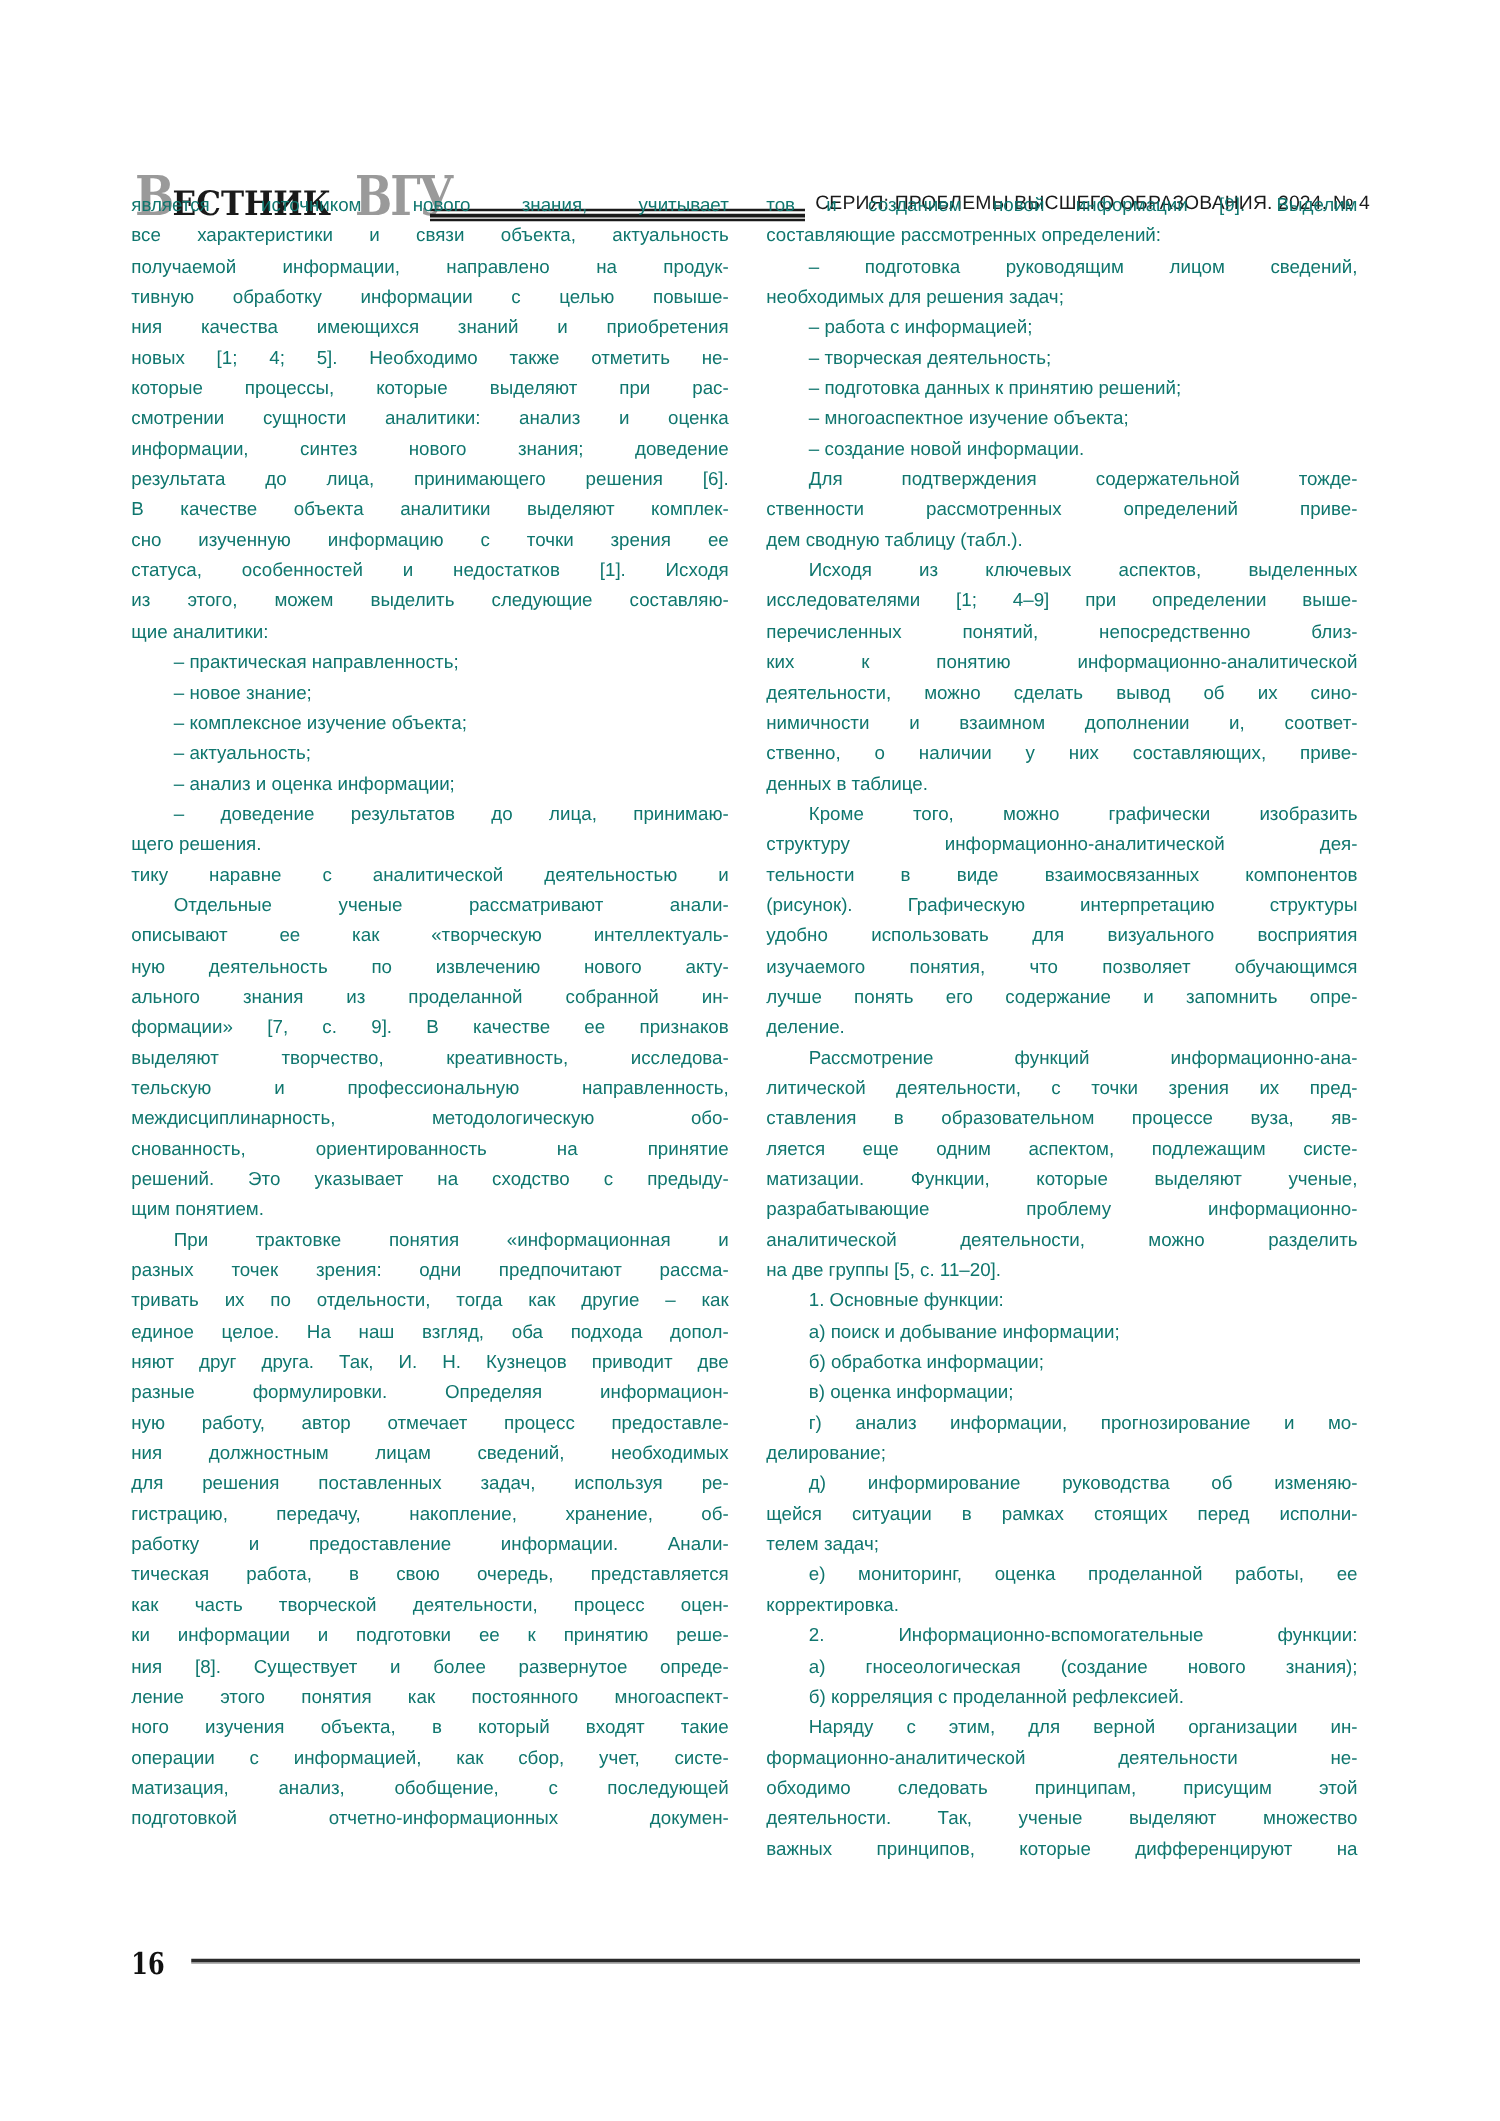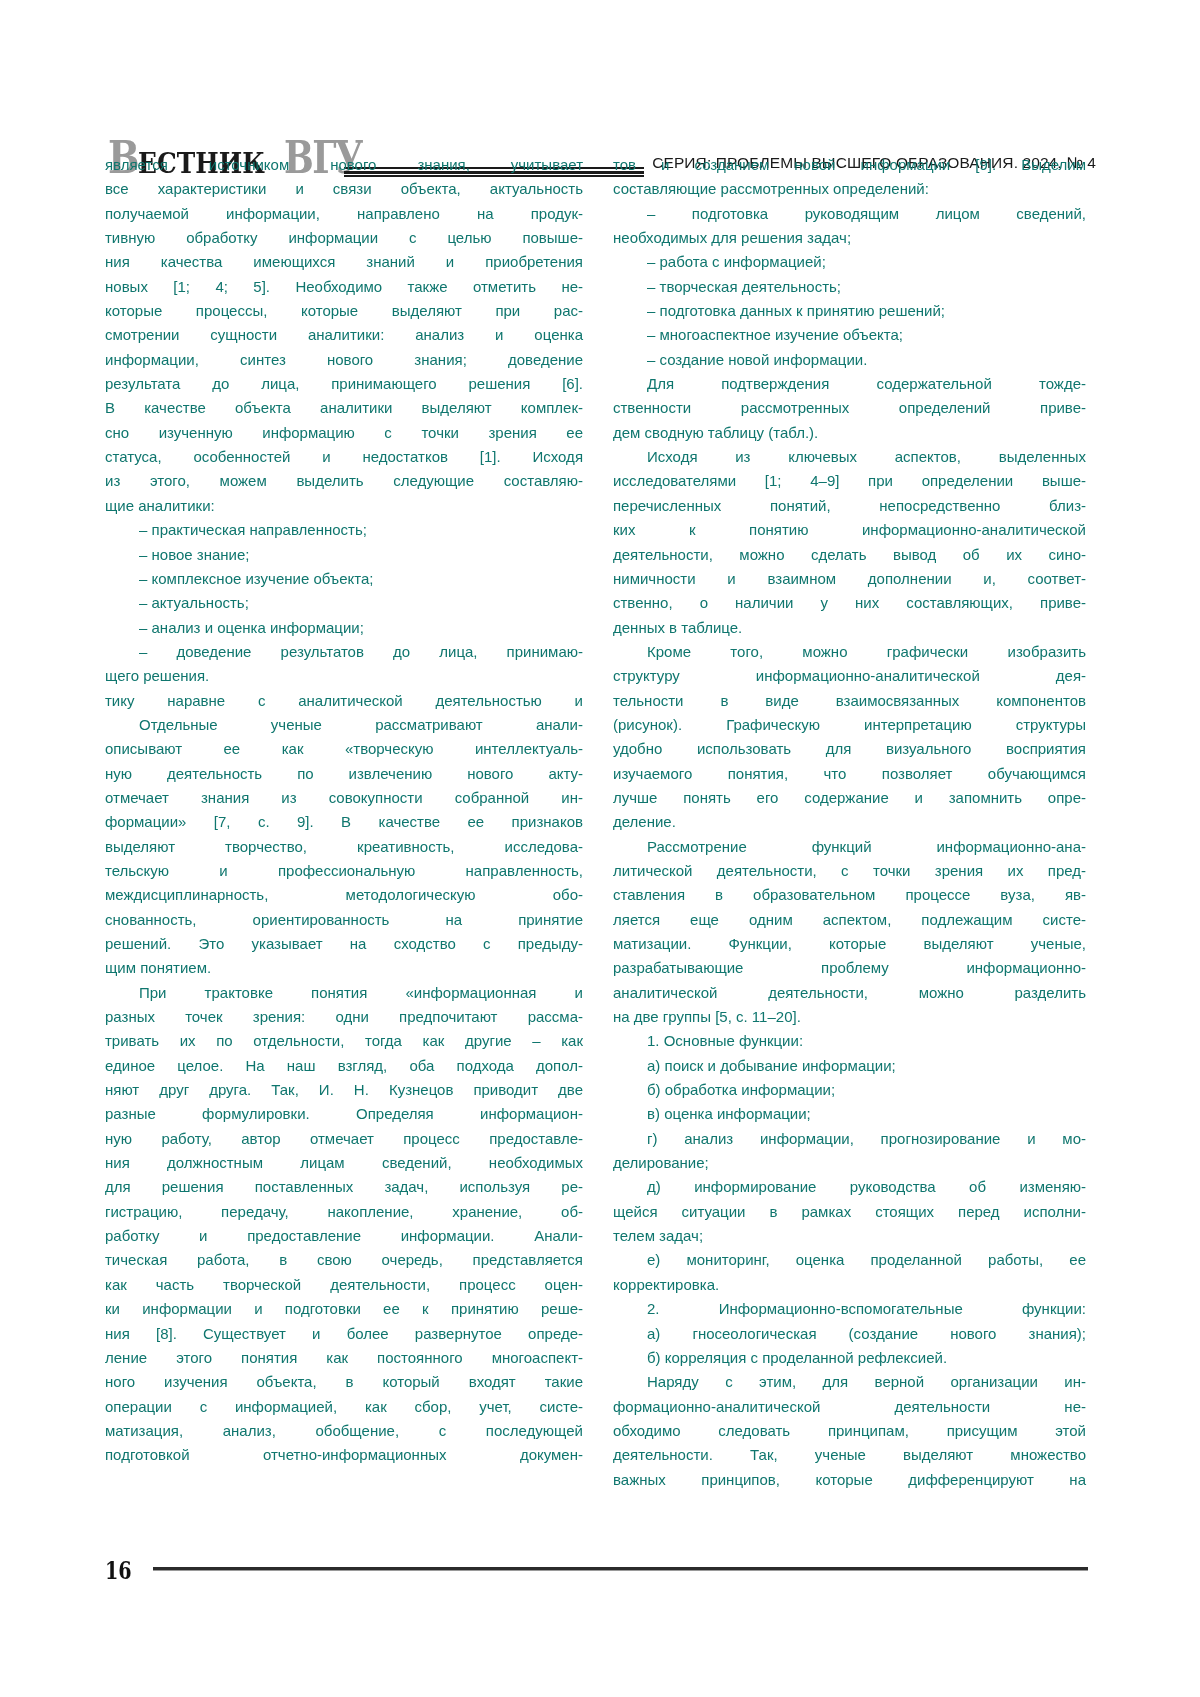--- a/index.html
+++ b/index.html
@@ -76,21 +76,21 @@
       <span class="ln ind last">– новое знание;</span>
       <span class="ln ind last">– комплексное изучение объекта;</span>
       <span class="ln ind last">– актуальность;</span>
       <span class="ln ind last">– анализ и оценка информации;</span>
       <span class="ln ind j">– доведение результатов до лица, принимаю-</span>
       <span class="ln last">щего решения.</span>
       <span class="ln j">тику наравне с аналитической деятельностью и</span>
       <span class="ln ind j">Отдельные ученые рассматривают анали-</span>
       <span class="ln j">описывают ее как «творческую интеллектуаль-</span>
       <span class="ln j">ную деятельность по извлечению нового акту-</span>
-      <span class="ln j">отмечает знания из совокупности собранной ин-</span>
+      <span class="ln j">ального знания из проделанной собранной ин-</span>
       <span class="ln j">формации» [7, с. 9]. В качестве ее признаков</span>
       <span class="ln j">выделяют творчество, креативность, исследова-</span>
       <span class="ln j">тельскую и профессиональную направленность,</span>
       <span class="ln j">междисциплинарность, методологическую обо-</span>
       <span class="ln j">снованность, ориентированность на принятие</span>
       <span class="ln j">решений. Это указывает на сходство с предыду-</span>
       <span class="ln last">щим понятием.</span>
       <span class="ln ind j">При трактовке понятия «информационная и</span>
       <span class="ln j">разных точек зрения: одни предпочитают рассма-</span>
       <span class="ln j">тривать их по отдельности, тогда как другие – как</span>

